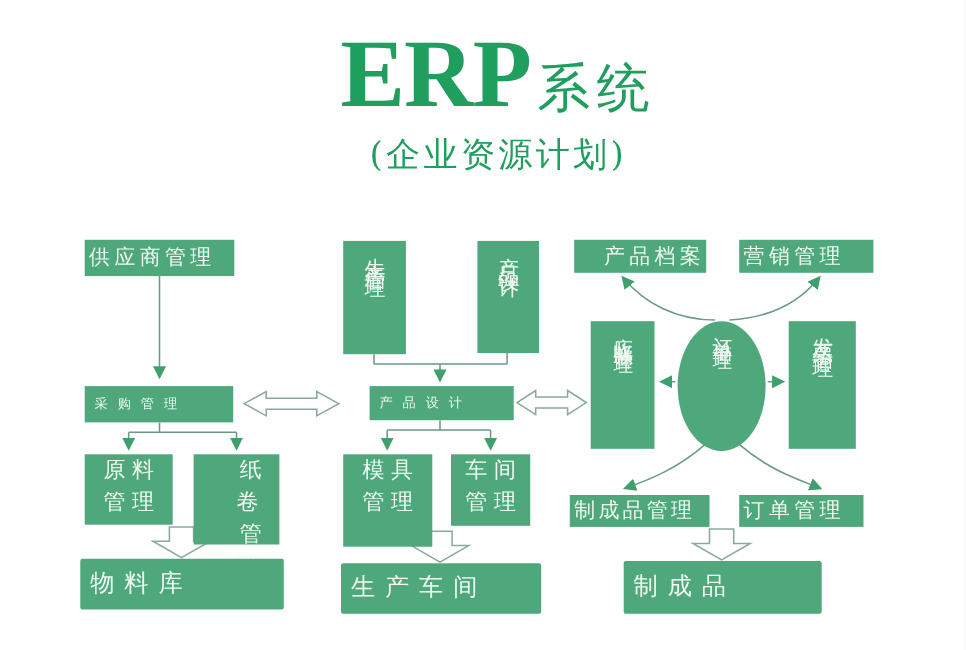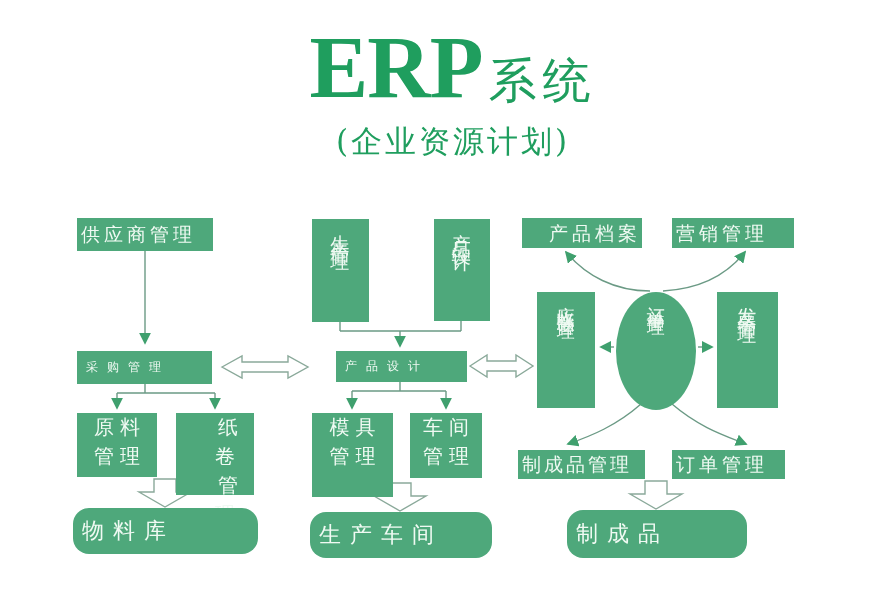--- a/index.html
+++ b/index.html
@@ -44,21 +44,21 @@
   .c-head{fill:var(--arrow-green);}
   .c-hollow{fill:#ffffff;stroke:var(--hollow-stroke);stroke-width:1.4;stroke-linejoin:miter;}
   
   .node{
     position:absolute;
     background:var(--box-green);
     color:var(--node-text);
     display:flex;align-items:center;justify-content:flex-start;
     text-align:center;line-height:1.3;
   }
-  .node.rounded{border-radius:16px;}
+  .node.rounded{border-radius:2px;}
   .node.ellipse{border-radius:50%;}
   .fs-single{font-size:19px;letter-spacing:4px;text-indent:4px;}
   .fs-wide{font-size:12px;letter-spacing:9px;text-indent:9px;}
   .fs-big{font-size:22px;letter-spacing:9px;text-indent:9px;}
   .two-line{flex-direction:column;font-size:20px;letter-spacing:6px;text-indent:6px;line-height:1.45;}
   .vertical{
     writing-mode:vertical-rl;
     text-orientation:upright;
     font-size:19px;letter-spacing:6px;
   }

